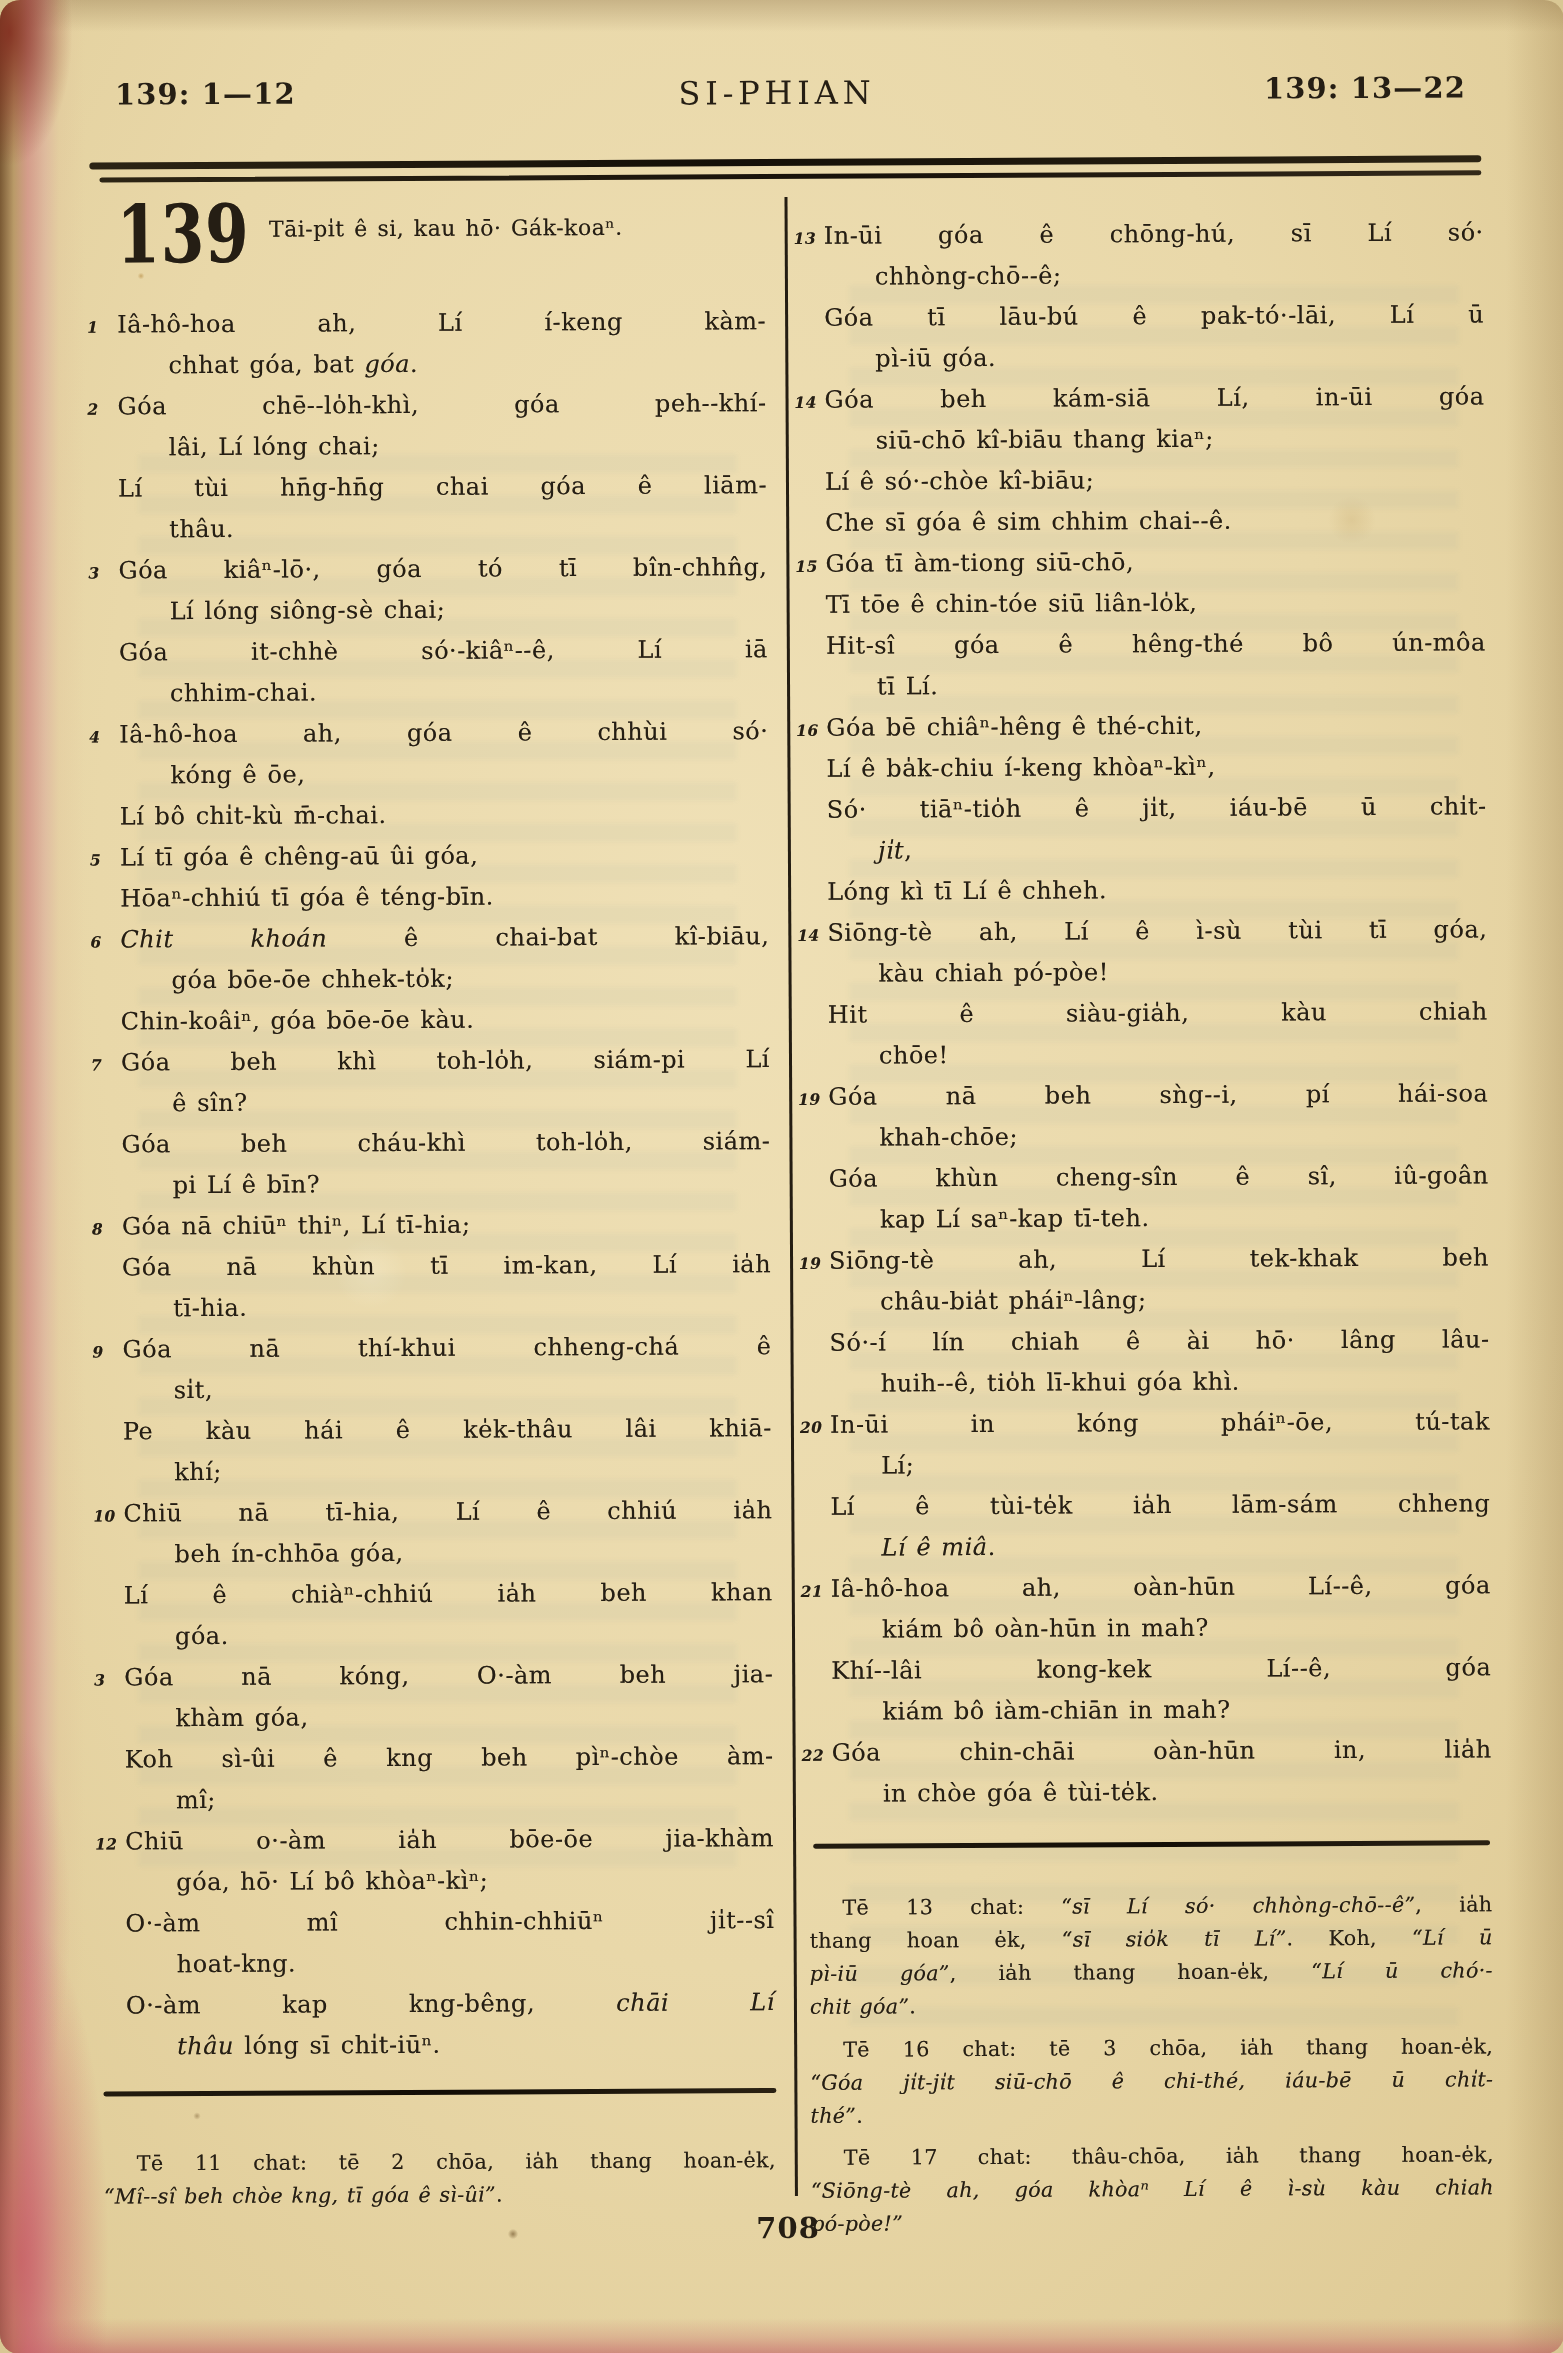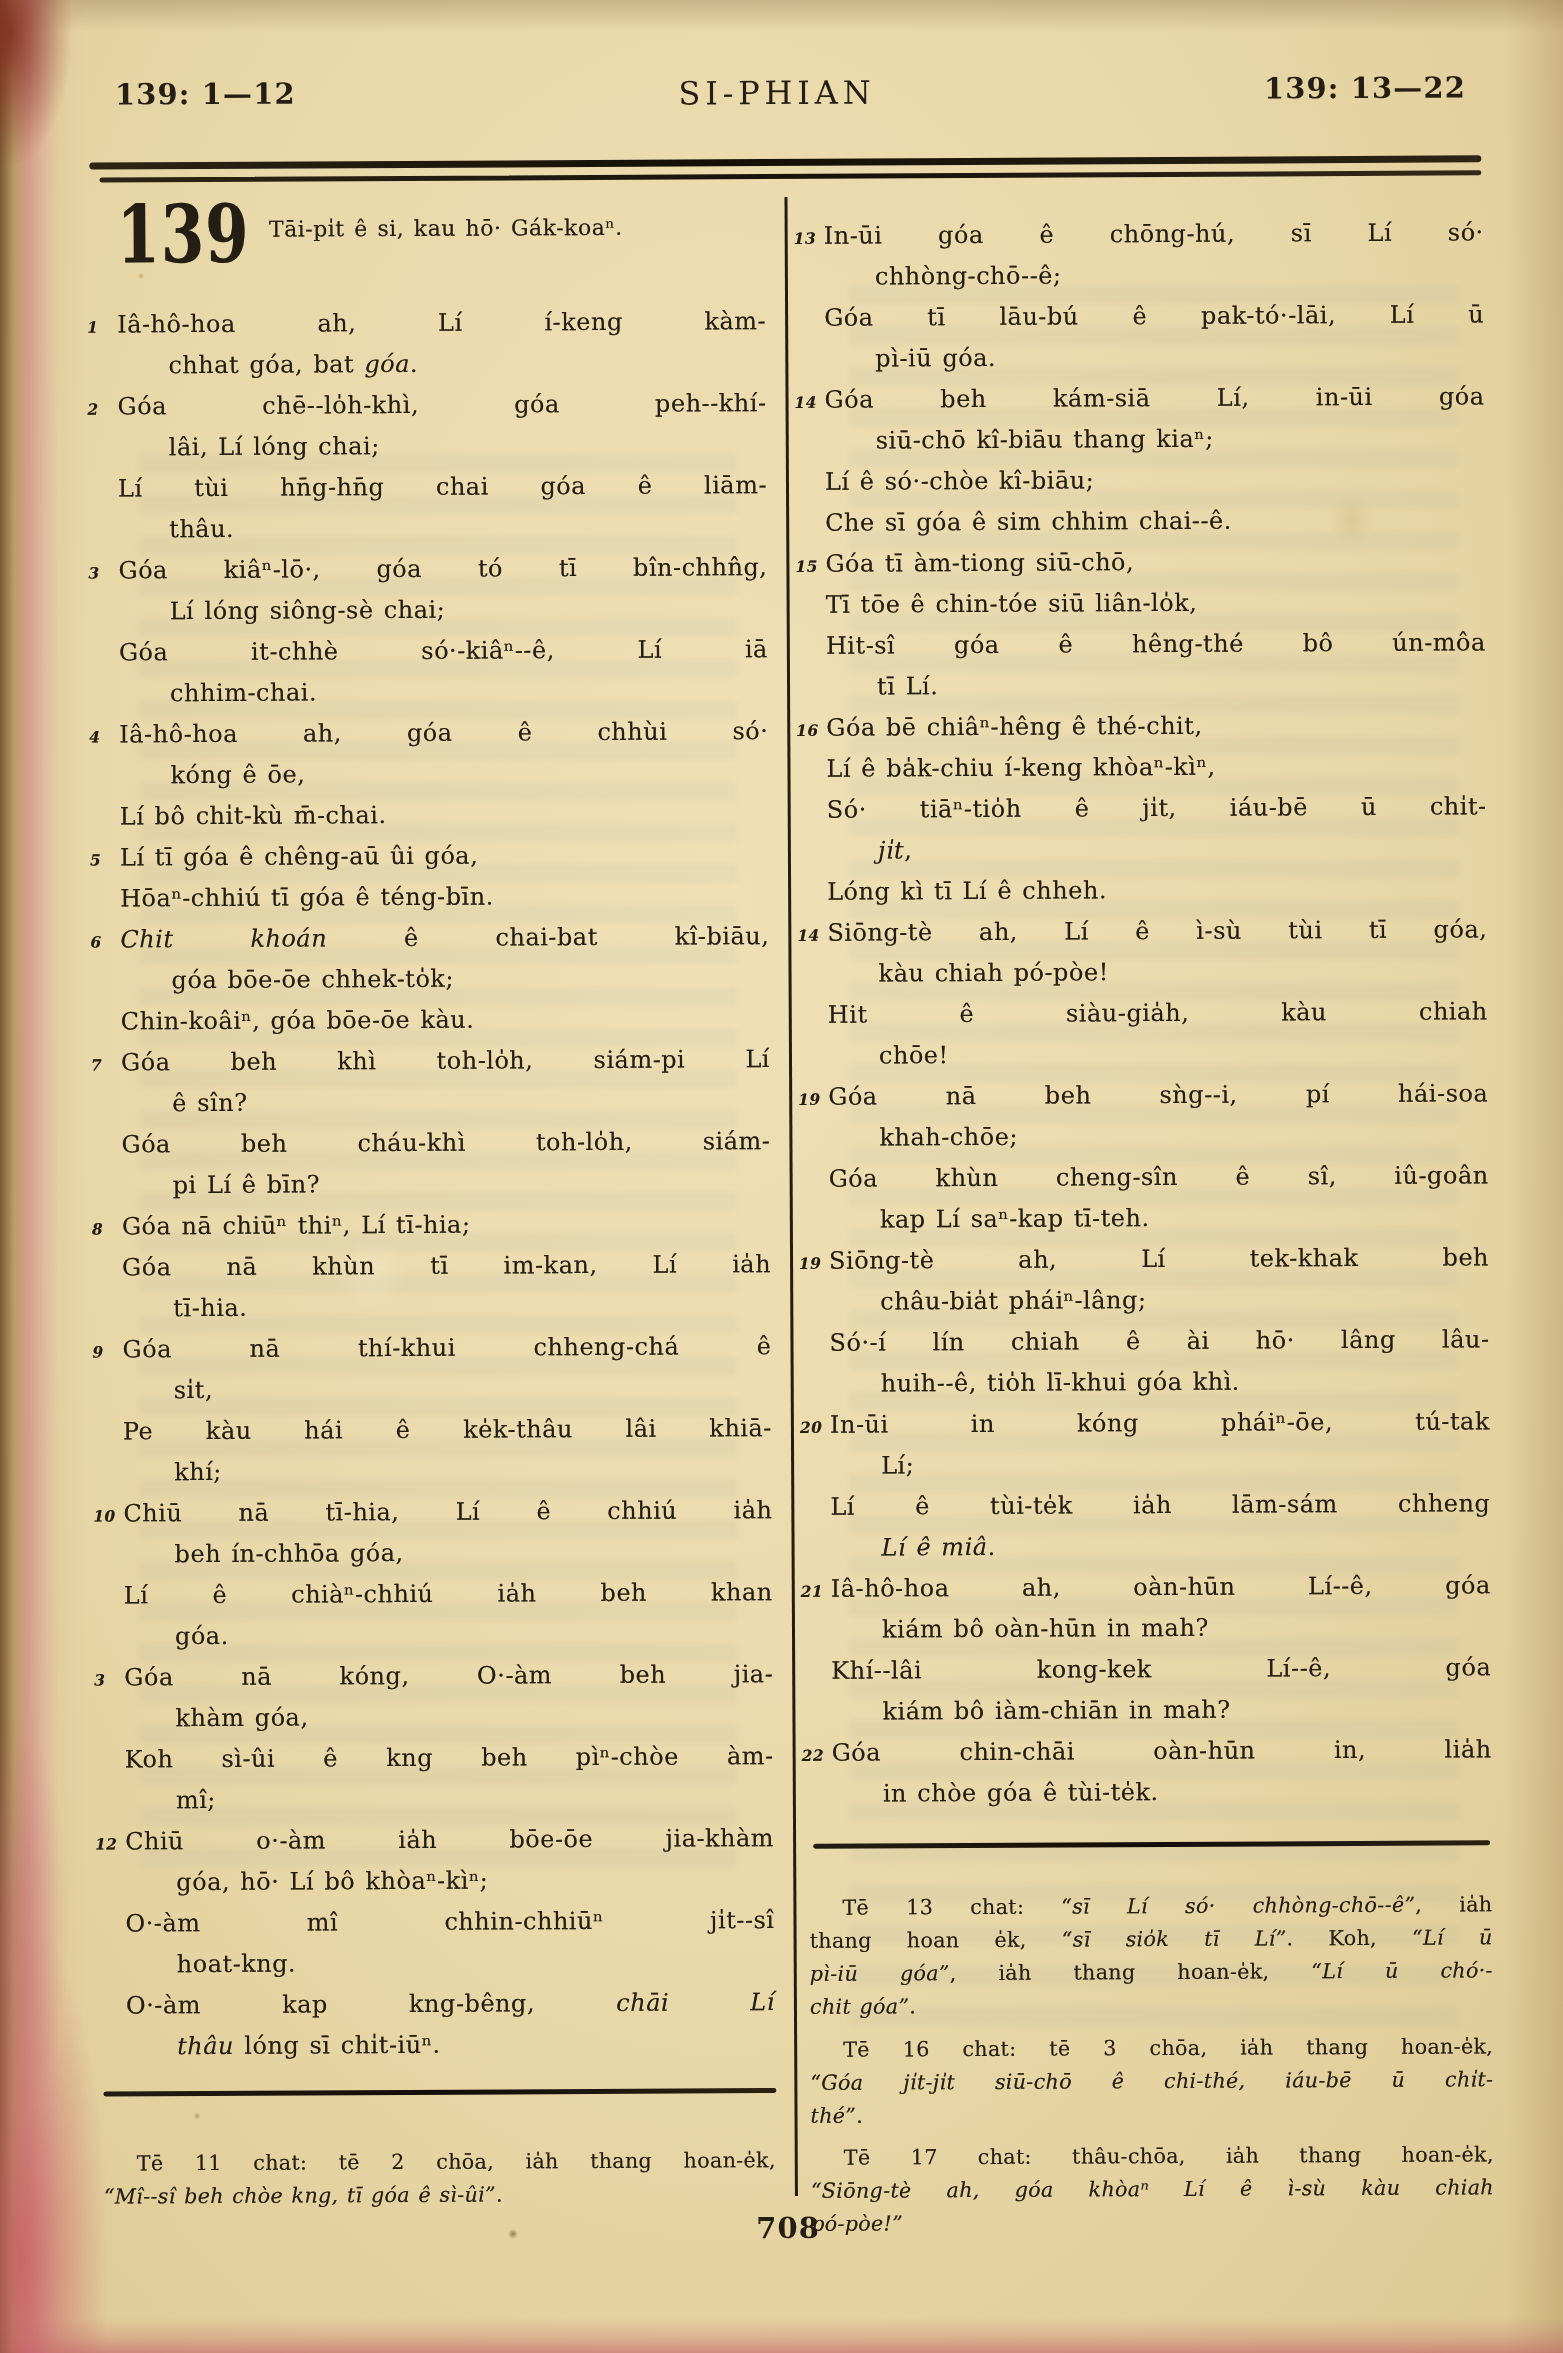--- a/index.html
+++ b/index.html
@@ -4,20 +4,21 @@
 <style>
   html,body{margin:0;padding:0;background:#d9c794;}
   .page{
     position:relative;
     width:1564px;height:2354px;
     overflow:hidden;
     font-family:"DejaVu Serif","Liberation Serif",serif;
     color:#251e14;
     background:
       radial-gradient(ellipse at 46% 38%, #efe0b6 0%, #e9d8a9 52%, #ddc892 100%);
+    border-radius: 20px;
   }
   
   .edge-left{position:absolute;left:0;top:0;bottom:0;width:111px;pointer-events:none;
     background:
       radial-gradient(ellipse 90px 191px at 9.5px 32px, rgba(128,39,28,.85), rgba(128,39,28,0) 70%),
       radial-gradient(ellipse 122px 477px at 21px 2259px, rgba(201,92,102,.8), rgba(201,92,102,0) 72%),
       radial-gradient(ellipse 80px 265px at 10.6px 1920px, rgba(196,100,110,.45), rgba(196,100,110,0) 75%),
       linear-gradient(90deg, rgba(116,83,46,.95) 0px, rgba(157,117,66,.6) 13.8px,
         rgba(198,112,120,.55) 27.6px, rgba(209,140,148,.35) 45px,
         rgba(214,170,140,.15) 59px, rgba(214,170,140,0) 85px);}

